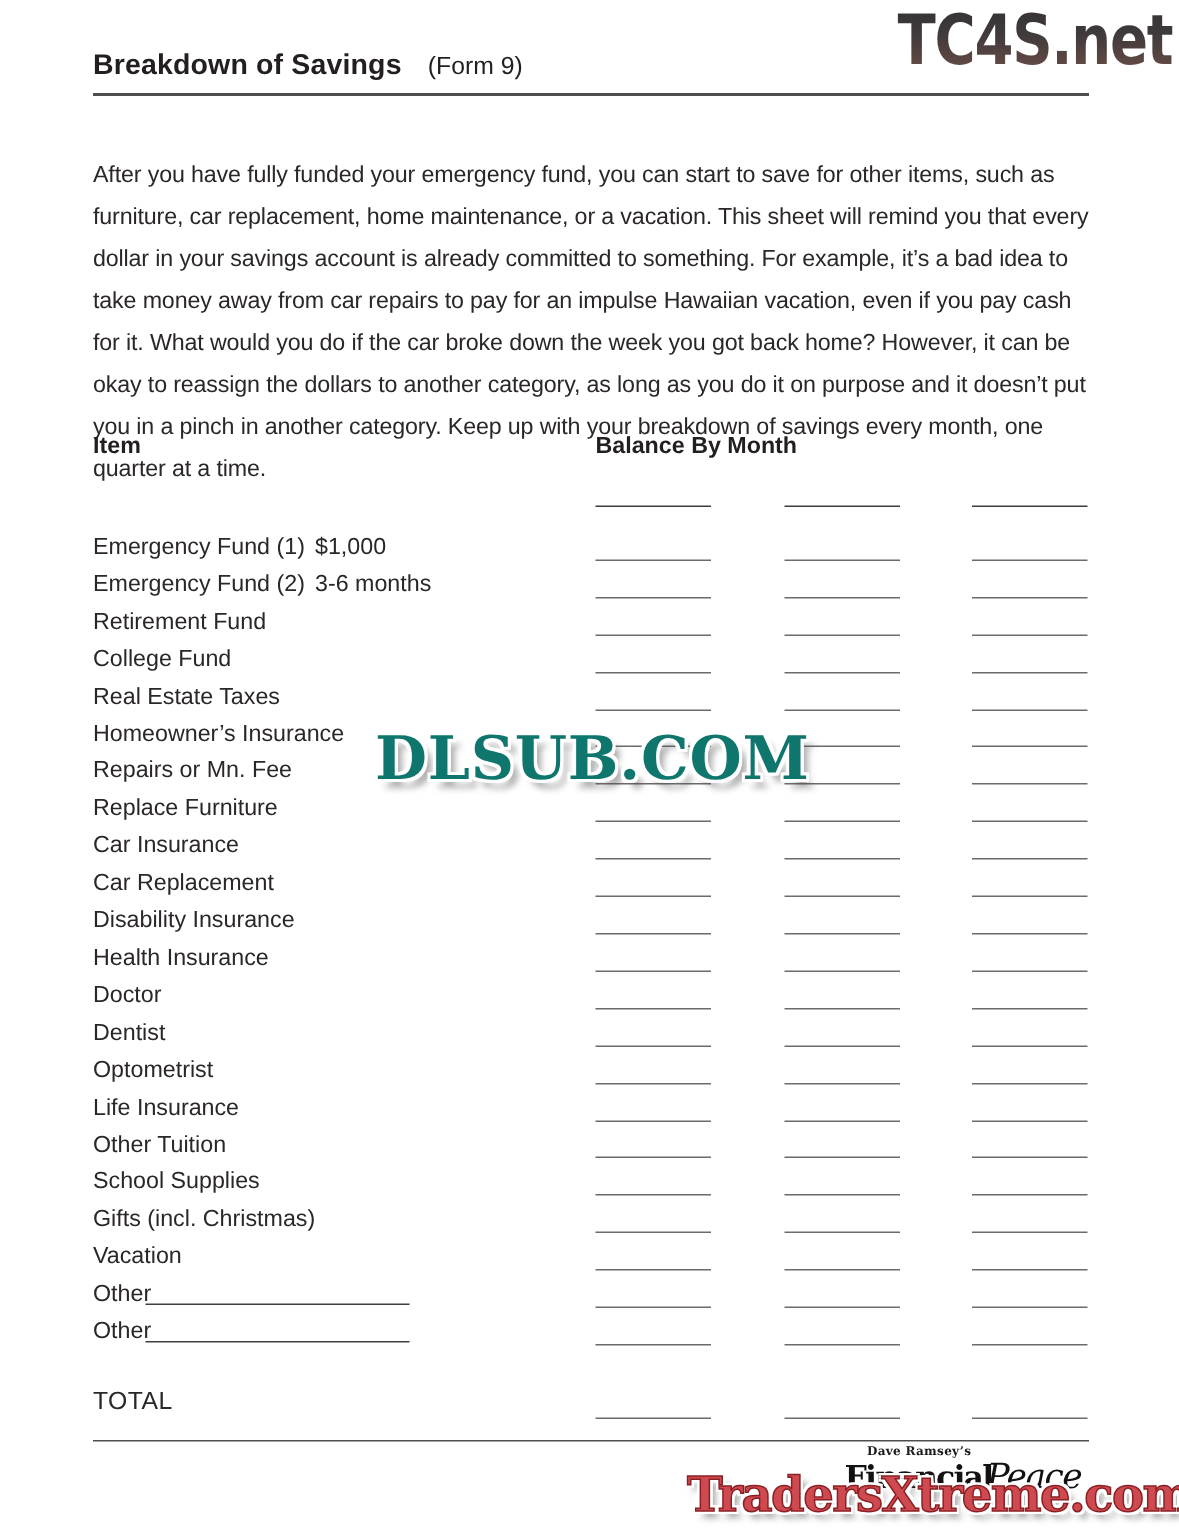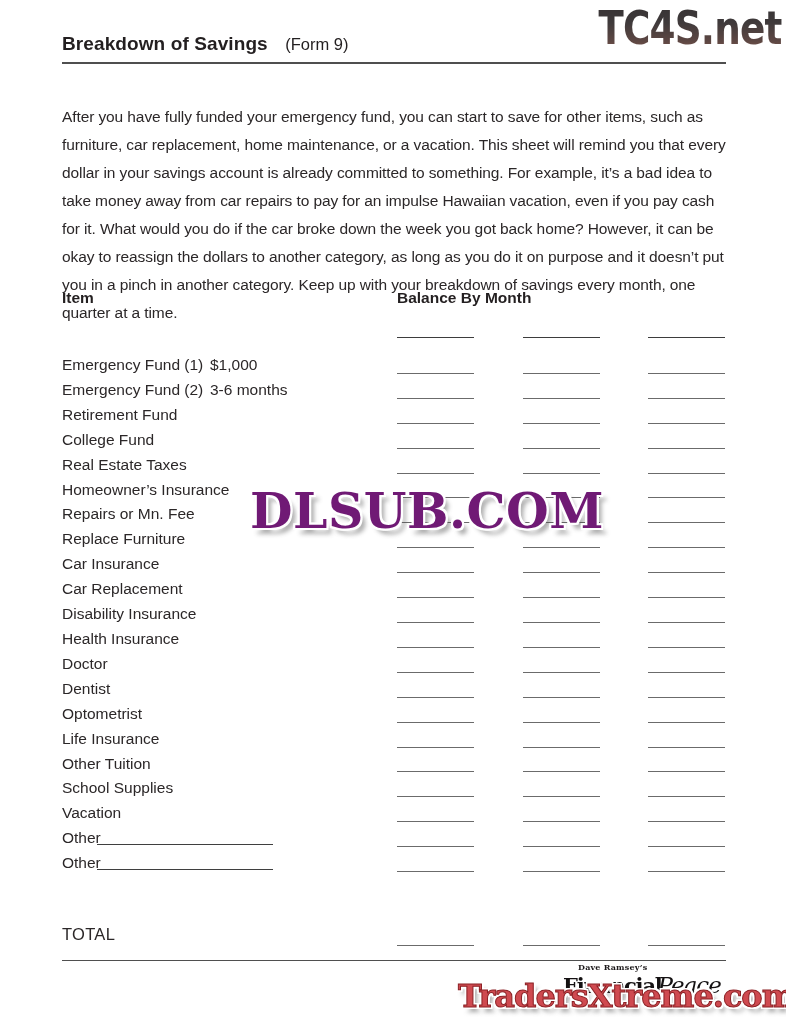--- a/index.html
+++ b/index.html
@@ -67,22 +67,22 @@
   .brand .small { display: block; margin-left: 15px; font-family: "DejaVu Serif", serif; font-weight: bold; font-size: 8px; color: #1d1a1b; letter-spacing: 0.2px; }
   .brand .main { font-family: "DejaVu Serif", serif; font-weight: bold; font-size: 21px; color: #141112; letter-spacing: -1.2px; text-align: right; }
   .brand .script { font-family: "DejaVu Serif", serif; font-style: italic; font-size: 23px; color: #141112; margin-left: -4px; letter-spacing: -1px; }
 
   
   .wm {
     position: absolute; z-index: 5; white-space: nowrap;
     font-family: "DejaVu Serif", serif; font-weight: bold;
   }
   .wm-dlsub {
-    left: 250px; top: 482px; font-size: 49px; letter-spacing: 0.5px;
-    color: #701a75;
+    left: 250px; top: 482px; font-size: 40px; letter-spacing: 0.5px;
+    color: #0f766e;
     text-shadow:
       -2px -2px 0 #ffffff, 2px -2px 0 #ffffff, -2px 2px 0 #ffffff, 2px 2px 0 #ffffff,
       -2px 0 0 #ffffff, 2px 0 0 #ffffff, 0 -2px 0 #ffffff, 0 2px 0 #ffffff,
       5px 6px 4px rgba(80,80,80,0.45);
   }
   .wm-traders {
     left: 458px; top: 977px; font-size: 32px; letter-spacing: -1px;
     color: #cf4a50;
     -webkit-text-stroke: 1px #8b2024;
     text-shadow:
@@ -253,20 +253,28 @@
     </div>
       <div class="row">
       <span class="label">School Supplies</span>
       <span class="note"></span>
 
       <span class="line c1"></span>
       <span class="line c2"></span>
       <span class="line c3"></span>
     </div>
       <div class="row">
+      <span class="label">Gifts (incl. Christmas)</span>
+      <span class="note"></span>
+
+      <span class="line c1"></span>
+      <span class="line c2"></span>
+      <span class="line c3"></span>
+    </div>
+      <div class="row">
       <span class="label">Vacation</span>
       <span class="note"></span>
 
       <span class="line c1"></span>
       <span class="line c2"></span>
       <span class="line c3"></span>
     </div>
       <div class="row">
       <span class="label">Other</span>
       <span class="note"></span>

